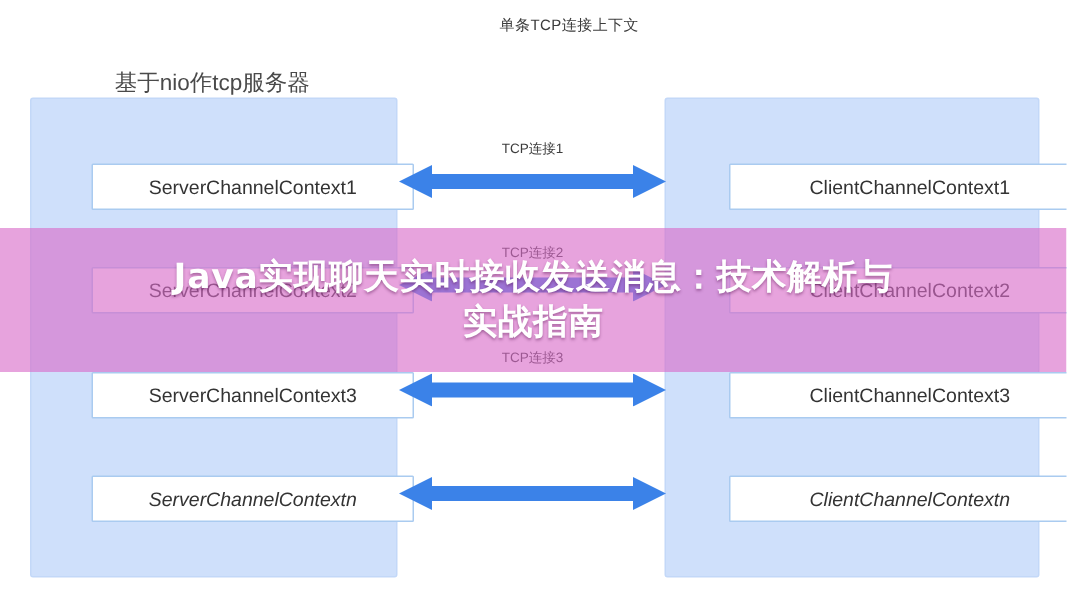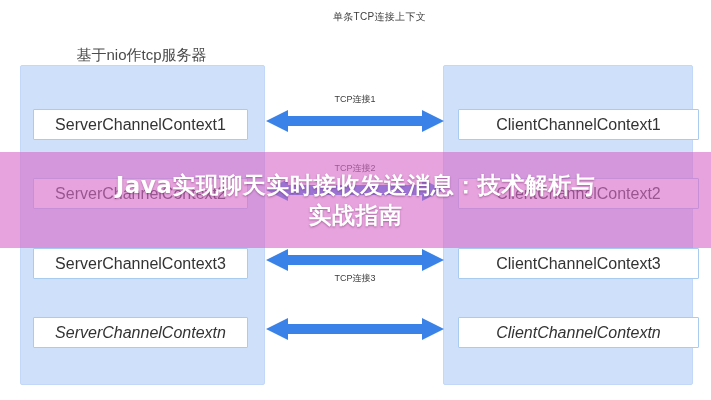--- a/index.html
+++ b/index.html
@@ -40,43 +40,44 @@
   #header-client{left:443px;width:248px;}
 
   
   .ctx-box{
     position:absolute;
     height:31px;
     background:#ffffff;
     border:1px solid #aacbf0;
     border-radius:1px;
     display:flex;align-items:center;justify-content:center;
-    font-size:16px;color:#333333;
+    font-size:13px;color:#333333;
     box-sizing:border-box;
     white-space:nowrap;
+    margin-left:28px;
   }
   .ctx-server{left:33px;width:215px;}
   .ctx-client{left:458px;width:241px;}
 
   .r1{top:109px;}
   .r2{top:178px;}
   .r3{top:248px;}
   .r4{top:317px;font-style:italic;}
 
   
   .arrow-wrap{position:absolute;left:266px;width:178px;height:22px;}
   .a1{top:110px;} .a2{top:179px;} .a3{top:249px;} .a4{top:318px;}
   .arrow-wrap svg{display:block;}
 
   .arrow-label{
     position:absolute;left:266px;width:178px;
     text-align:center;font-size:9px;color:#3c3c3c;
     white-space:nowrap;
   }
-  .l1{top:93px;} .l2{top:162px;} .l3{top:232px;margin-top:40px;} .l4{top:301px;}
+  .l1{top:93px;} .l2{top:162px;} .l3{top:232px;} .l4{top:301px;}
 
   
   #overlay-banner{
     position:absolute;left:0;top:152px;width:711px;height:96px;
     background:rgba(216,106,200,0.62);
     display:flex;flex-direction:column;
     align-items:center;justify-content:center;
     box-sizing:border-box;
   }
   .banner-line{

